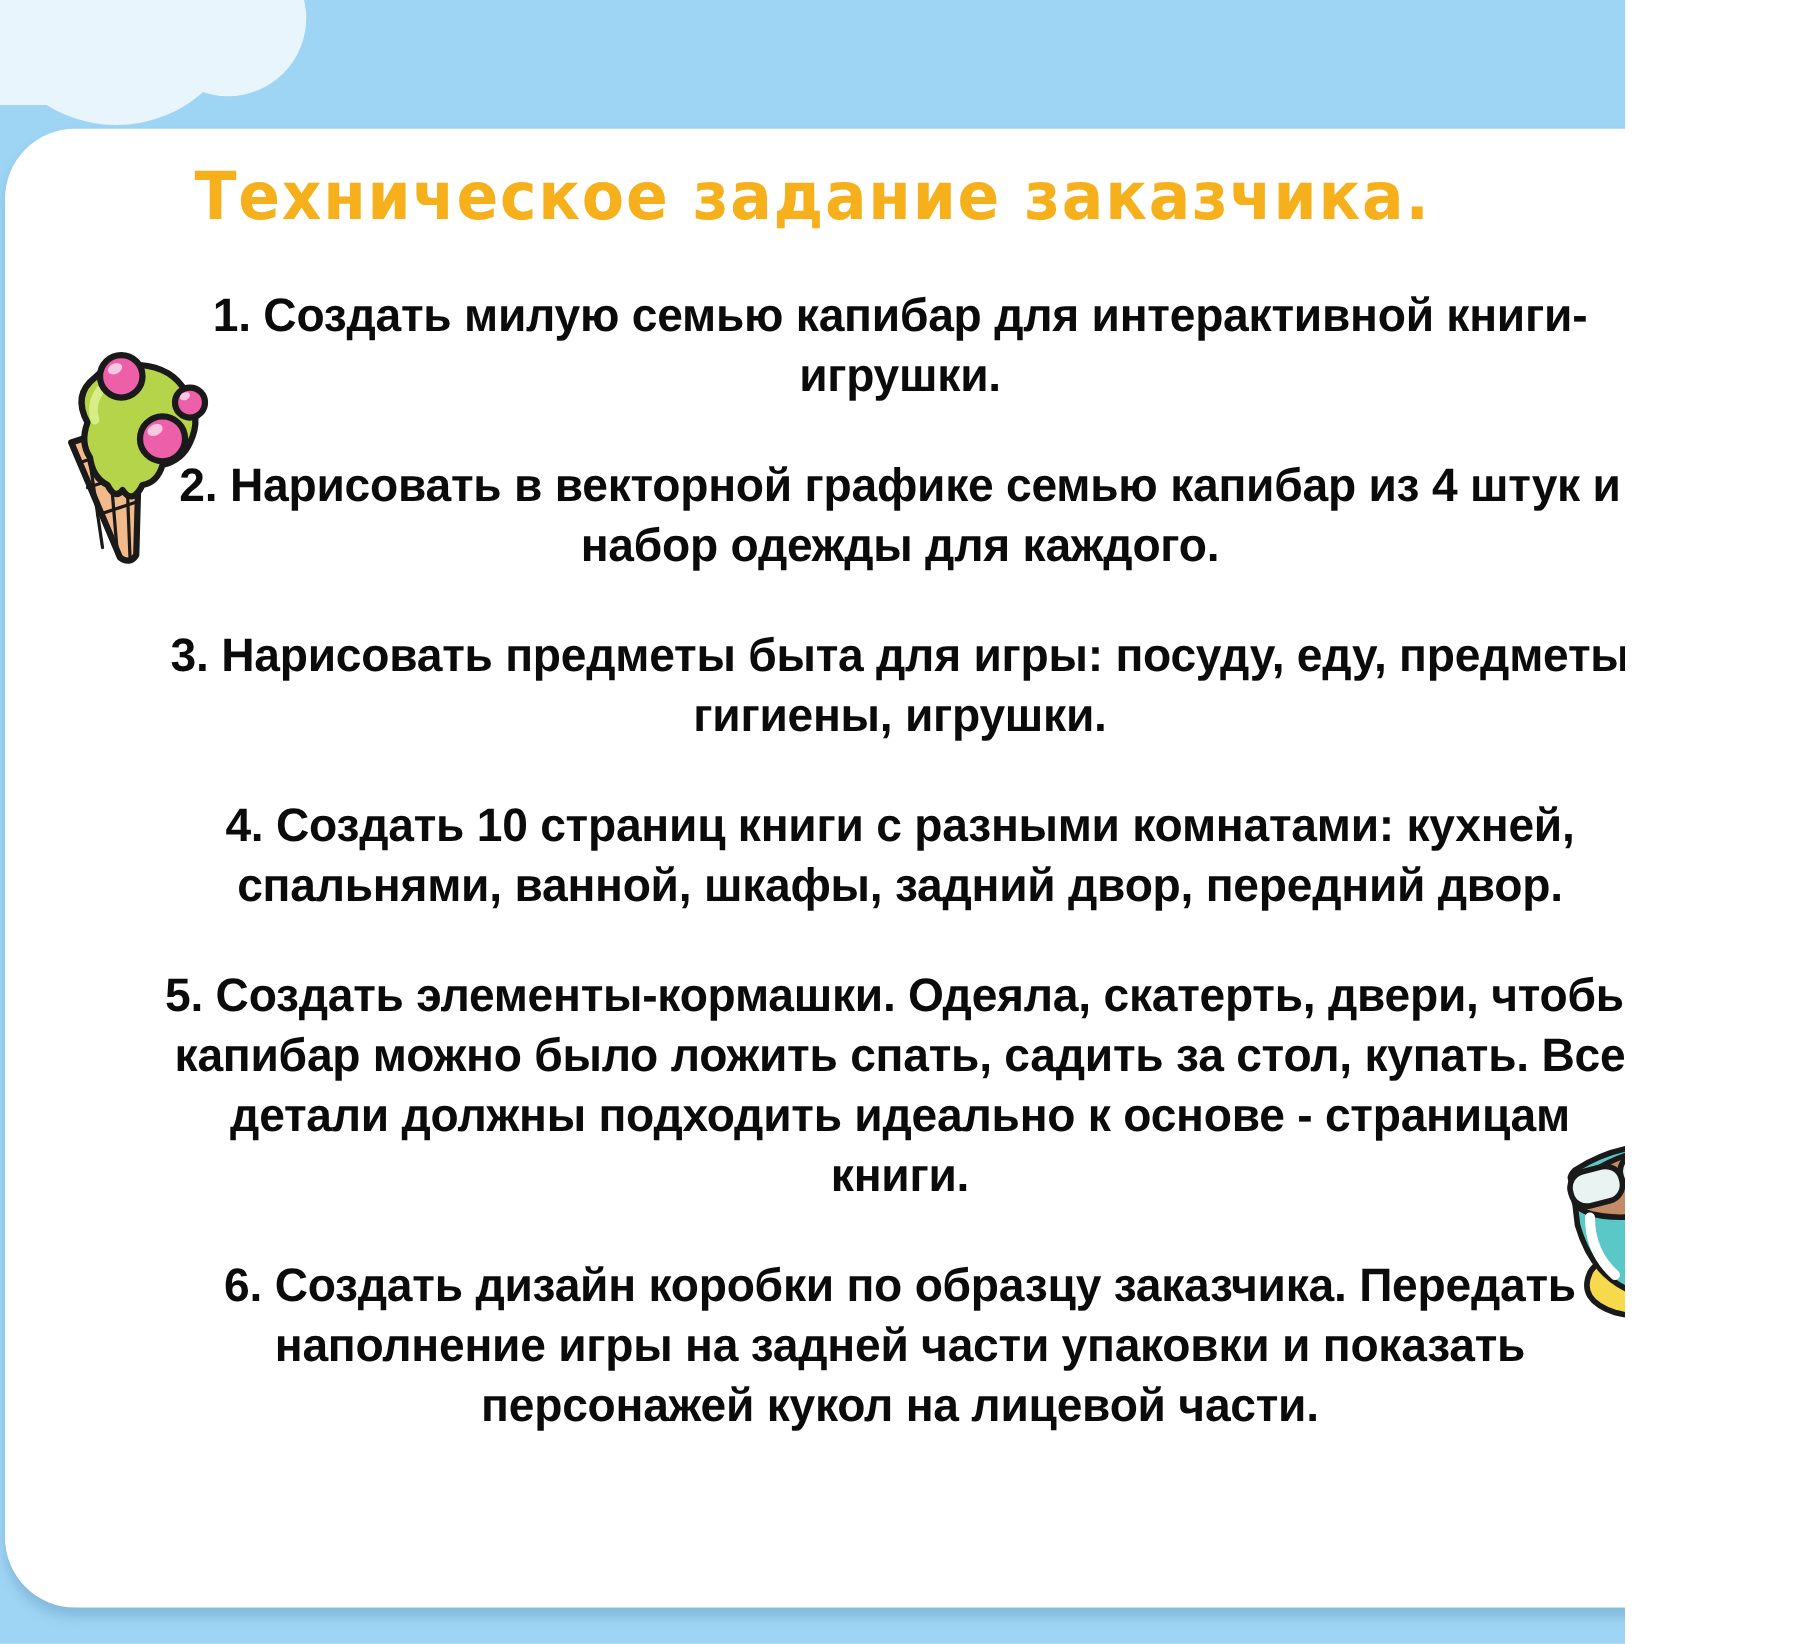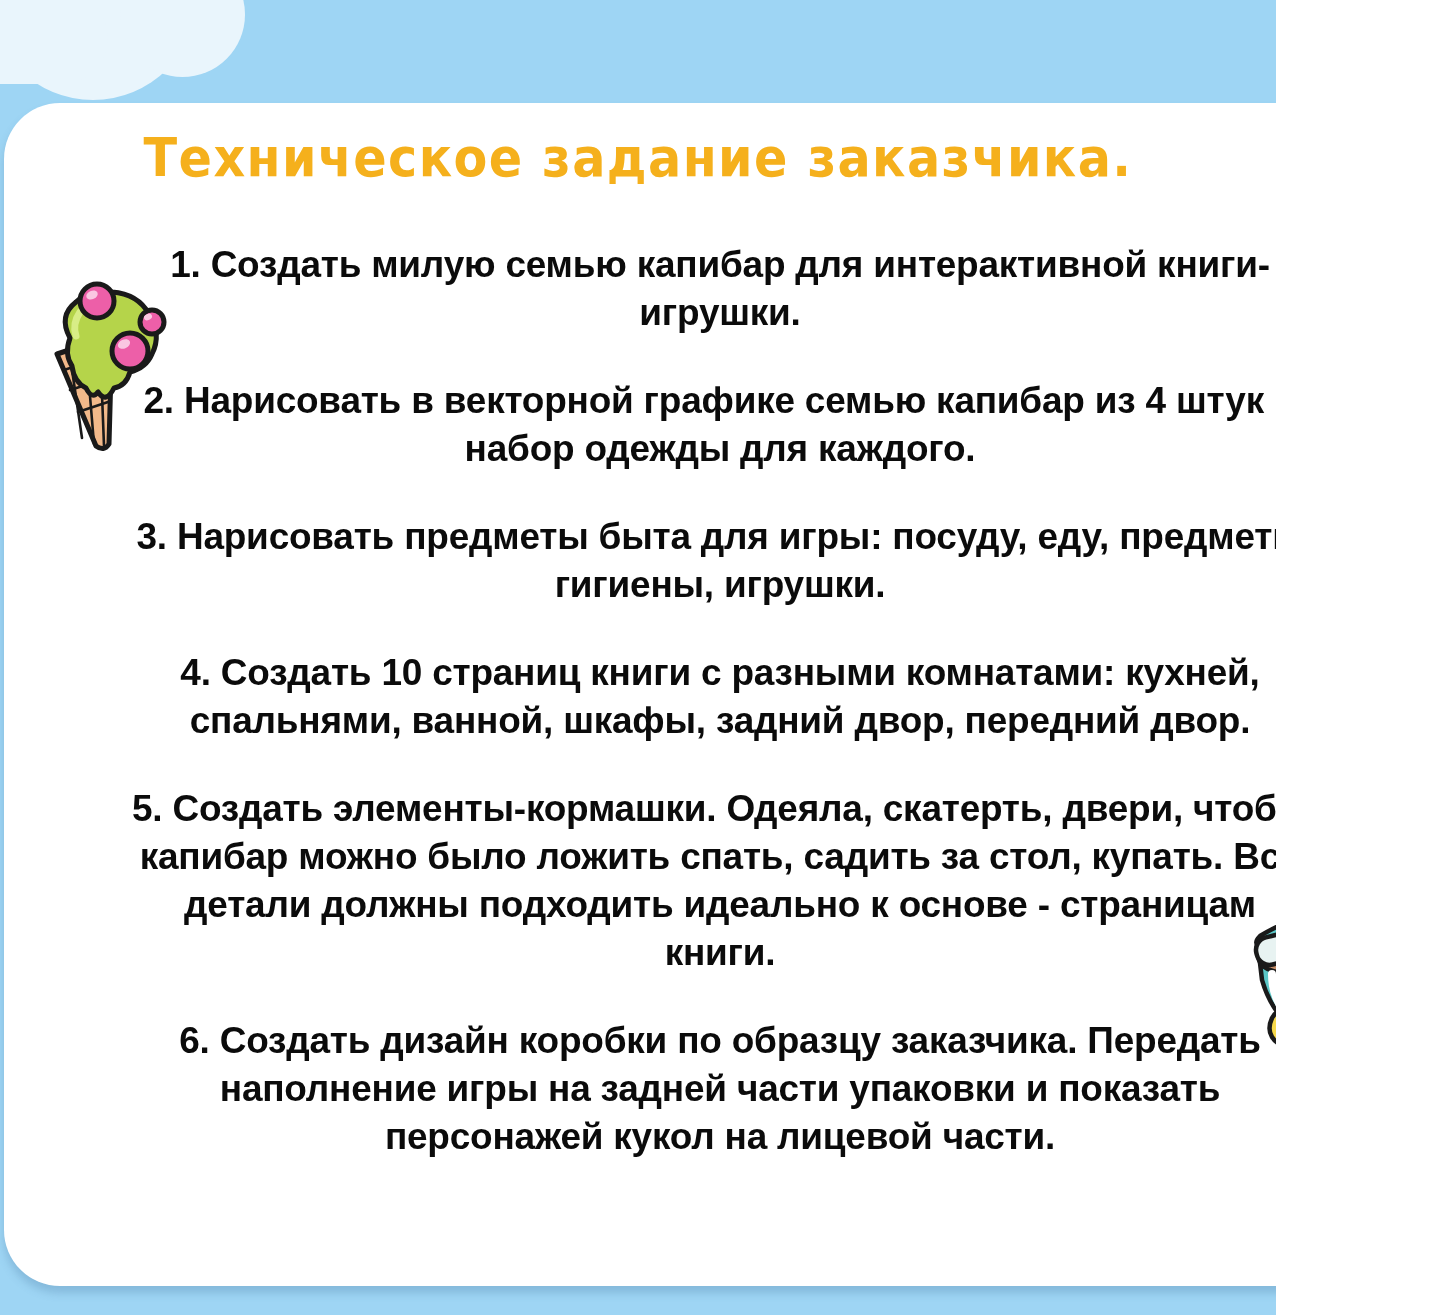--- a/index.html
+++ b/index.html
@@ -13,20 +13,21 @@
     overflow: hidden;
     font-family: "Liberation Sans", sans-serif;
   }
 
   #slide {
     position: relative;
     width: 1276px;
     height: 1315px;
     background: #9ED5F4;
     overflow: hidden;
+    padding-left: 24px;
   }
 
   
   .cloud {
     position: absolute;
     pointer-events: none;
   }
   .cloud .puff {
     position: absolute;
     background: #E9F5FC;
@@ -69,21 +70,21 @@
     letter-spacing: 1.5px;
     color: #F5B01C;
     white-space: nowrap;
     transform: scaleX(0.93);
   }
 
   
   #req-list {
     position: absolute;
     left: 120px;
-    top: 240px;
+    top: 228px;
     width: 1200px;
     margin: 0;
     padding: 0;
     list-style: none;
   }
   .req-item {
     text-align: center;
     font-family: "Liberation Sans", sans-serif;
     font-weight: 700;
     font-size: 37.5px;

